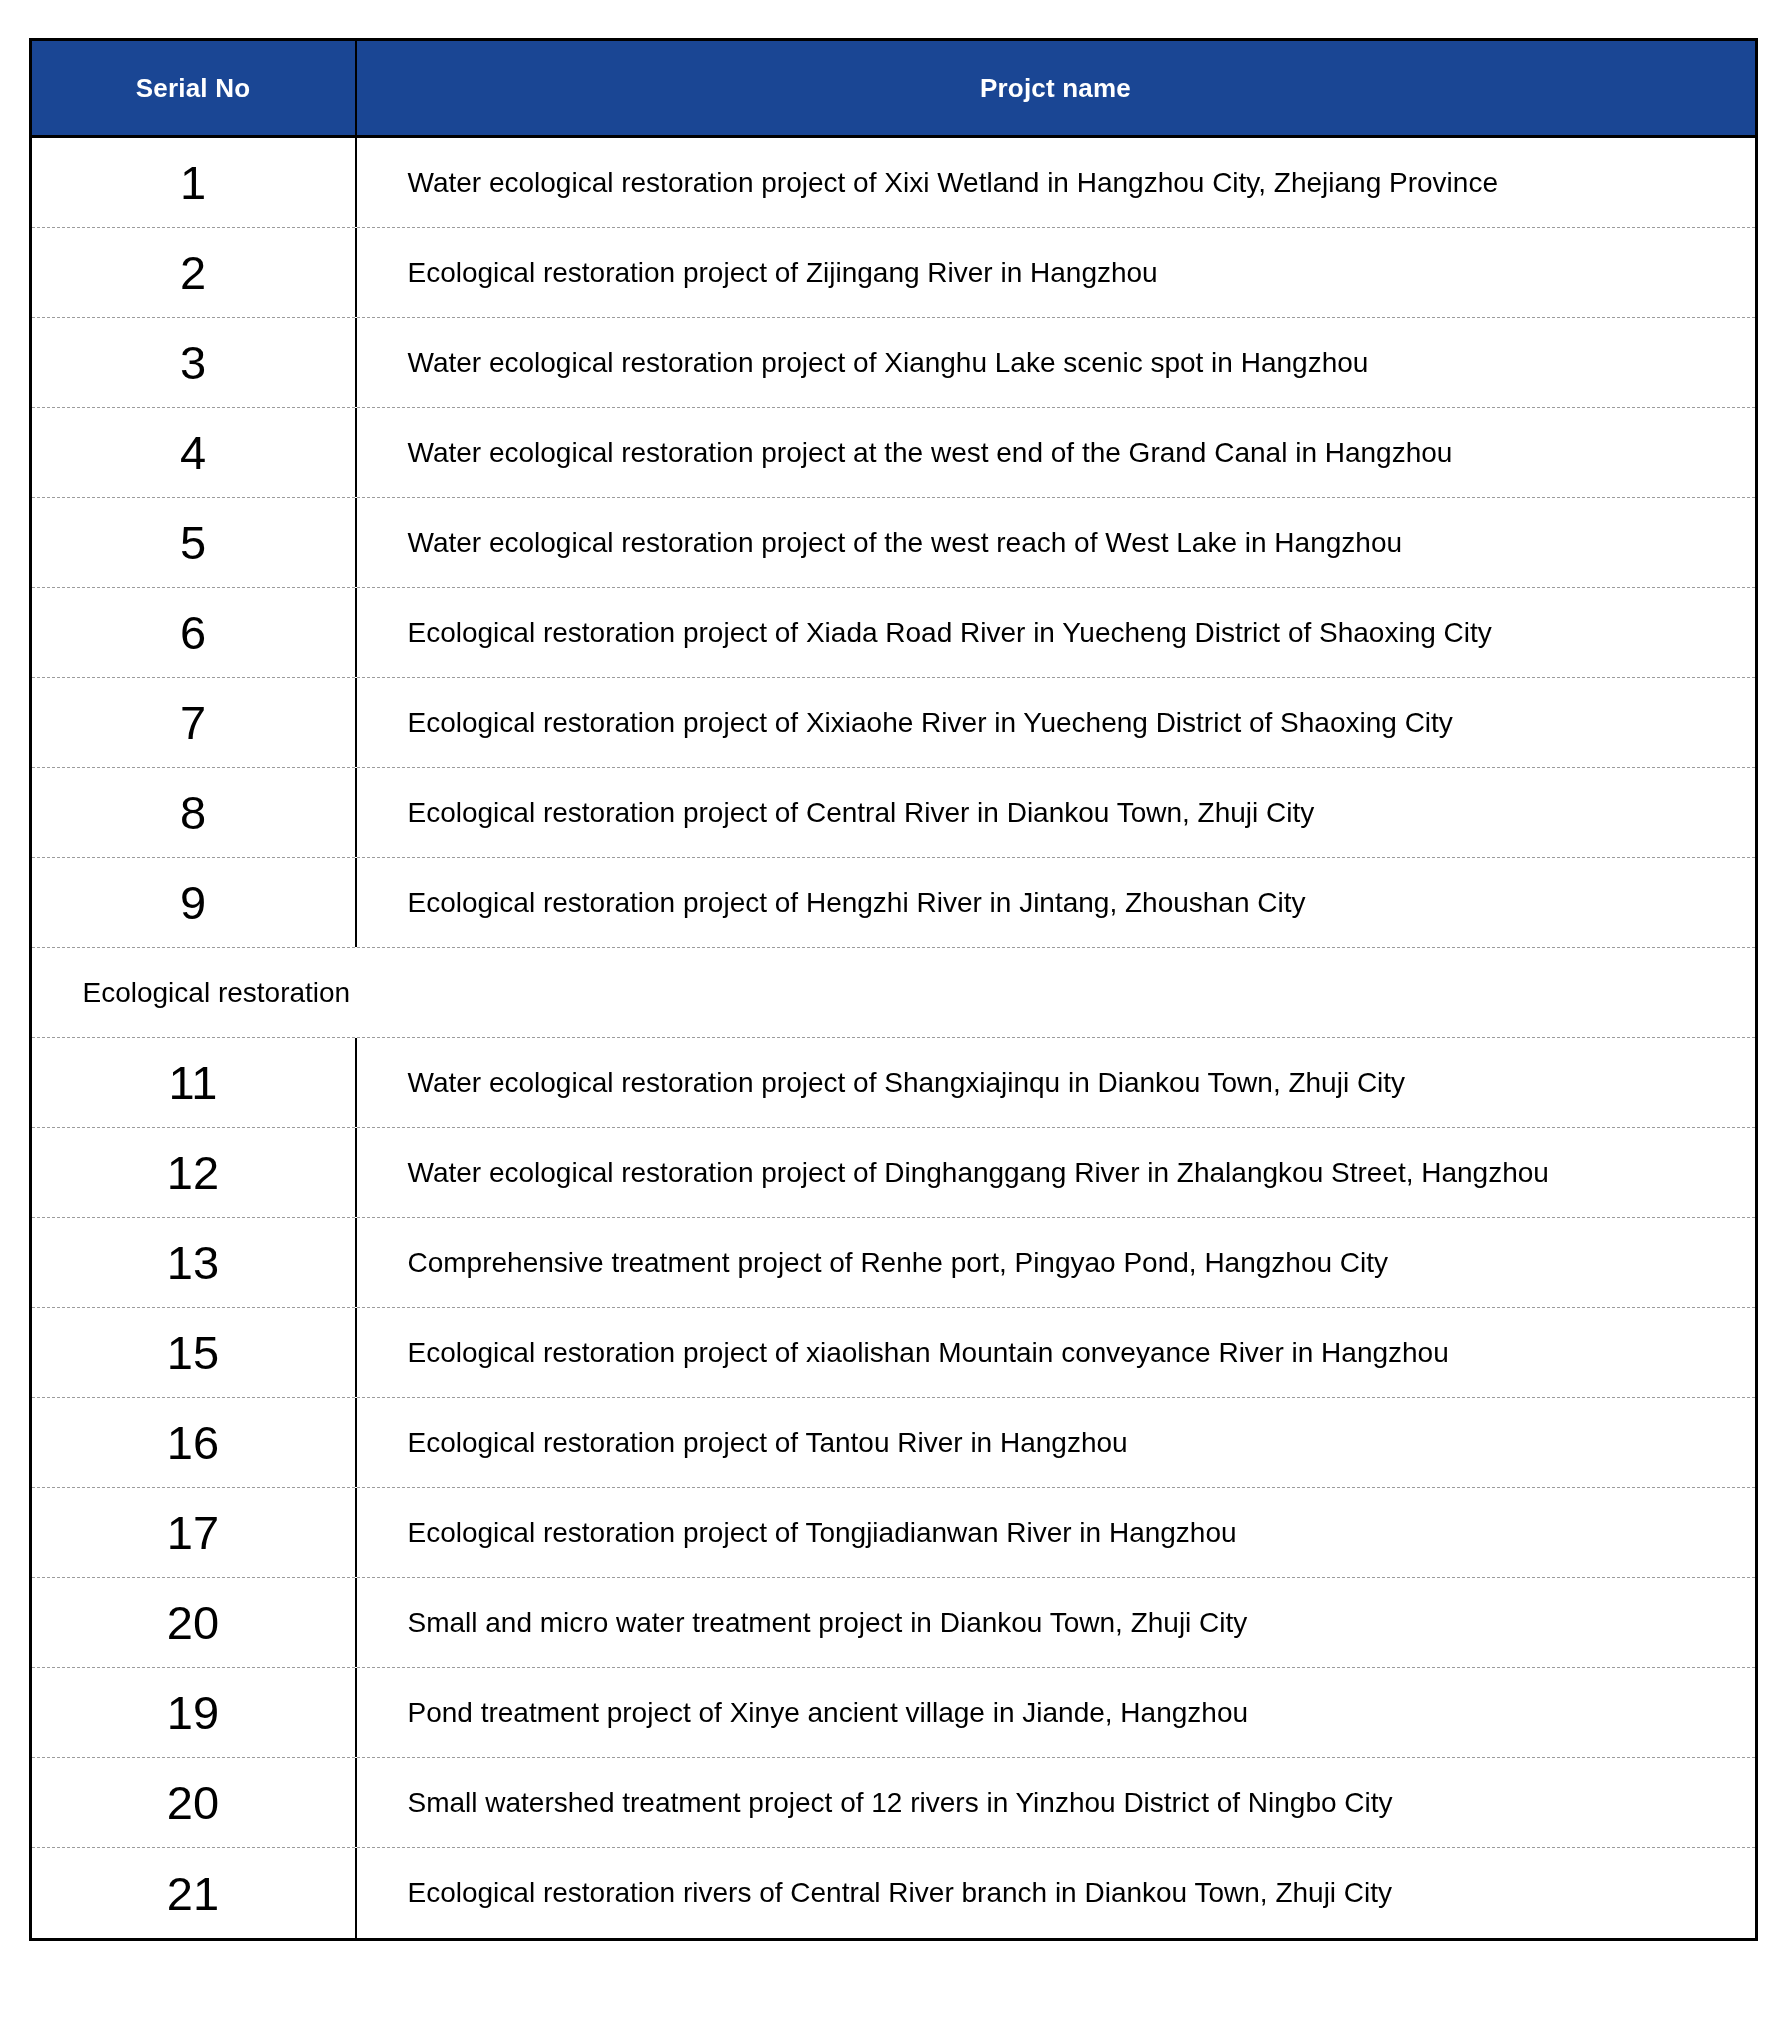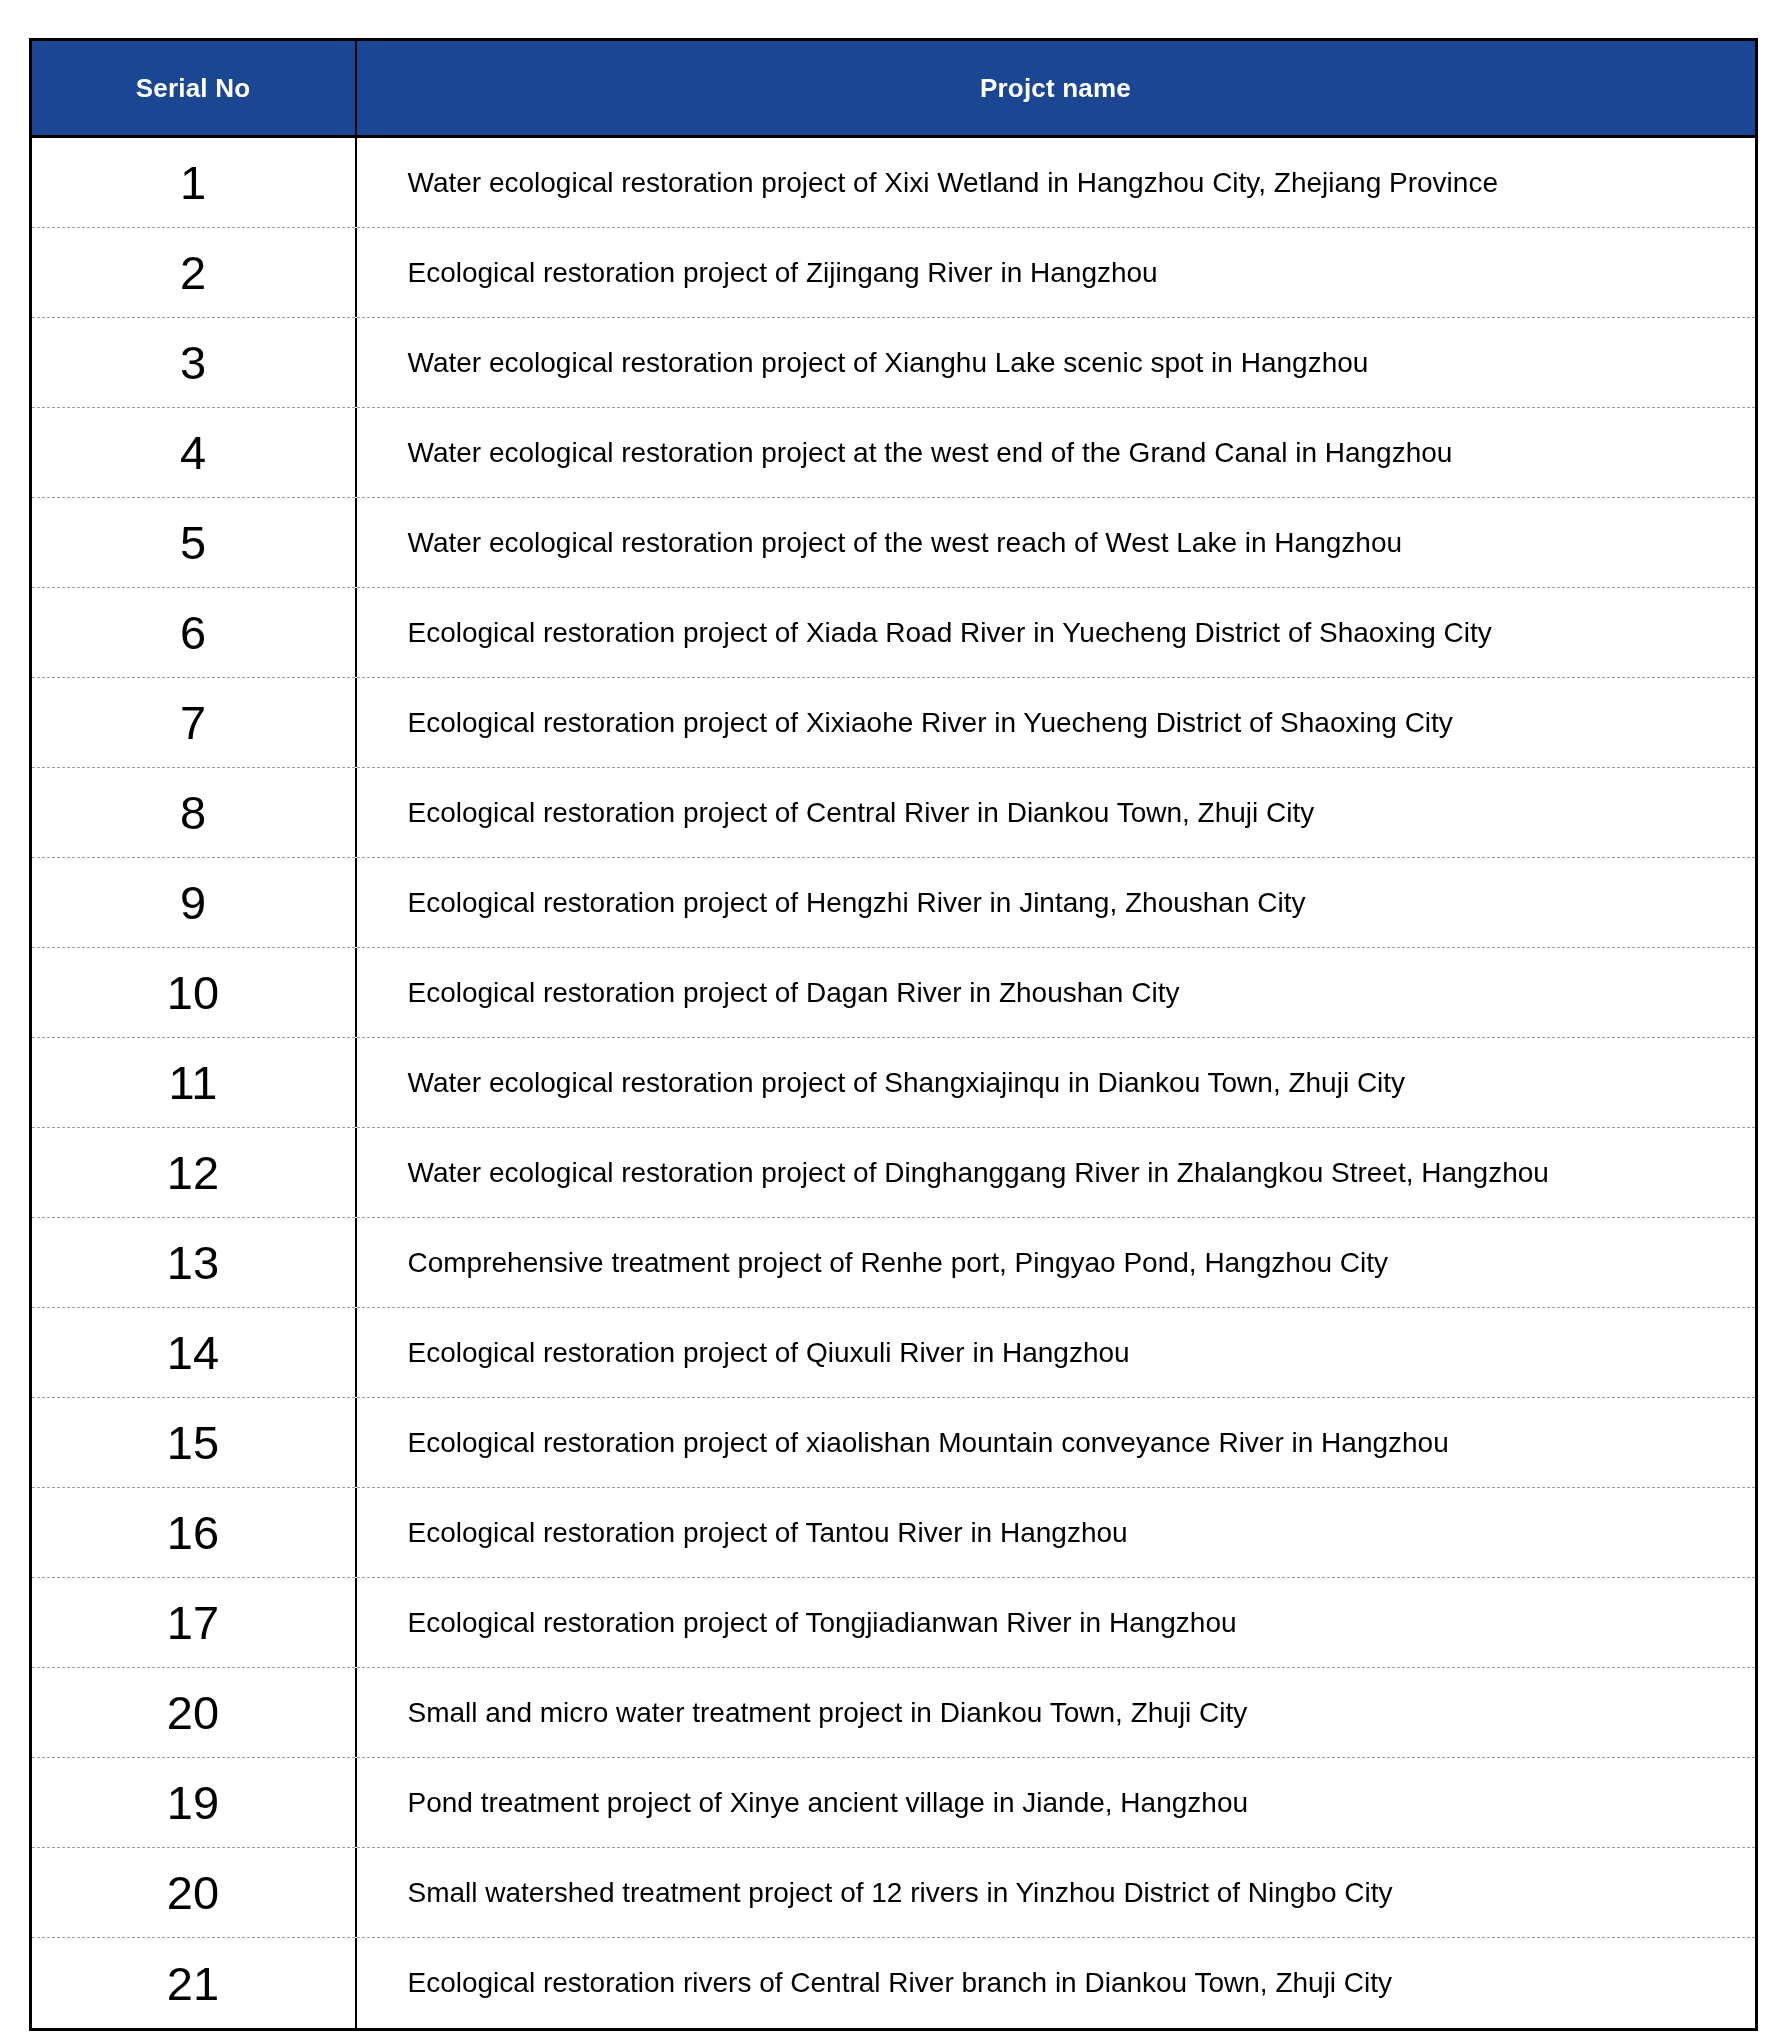--- a/index.html
+++ b/index.html
@@ -112,38 +112,33 @@
       </div>
       <div class="row">
         <div class="serial-cell serial-col">8</div>
         <div class="name-cell">Ecological restoration project of Central River in Diankou Town, Zhuji City</div>
       </div>
       <div class="row">
         <div class="serial-cell serial-col">9</div>
         <div class="name-cell">Ecological restoration project of Hengzhi River in Jintang, Zhoushan City</div>
       </div>
       <div class="row">
-        <div class="serial-cell serial-col">10</div>
         <div class="name-cell">Ecological restoration project of Dagan River in Zhoushan City</div>
       </div>
       <div class="row">
         <div class="serial-cell serial-col">11</div>
         <div class="name-cell">Water ecological restoration project of Shangxiajinqu in Diankou Town, Zhuji City</div>
       </div>
       <div class="row">
         <div class="serial-cell serial-col">12</div>
         <div class="name-cell">Water ecological restoration project of Dinghanggang River in Zhalangkou Street, Hangzhou</div>
       </div>
       <div class="row">
         <div class="serial-cell serial-col">13</div>
         <div class="name-cell">Comprehensive treatment project of Renhe port, Pingyao Pond, Hangzhou City</div>
-      </div>
-      <div class="row">
-        <div class="serial-cell serial-col">14</div>
-        <div class="name-cell">Ecological restoration project of Qiuxuli River in Hangzhou</div>
       </div>
       <div class="row">
         <div class="serial-cell serial-col">15</div>
         <div class="name-cell">Ecological restoration project of xiaolishan Mountain conveyance River in Hangzhou</div>
       </div>
       <div class="row">
         <div class="serial-cell serial-col">16</div>
         <div class="name-cell">Ecological restoration project of Tantou River in Hangzhou</div>
       </div>
       <div class="row">

